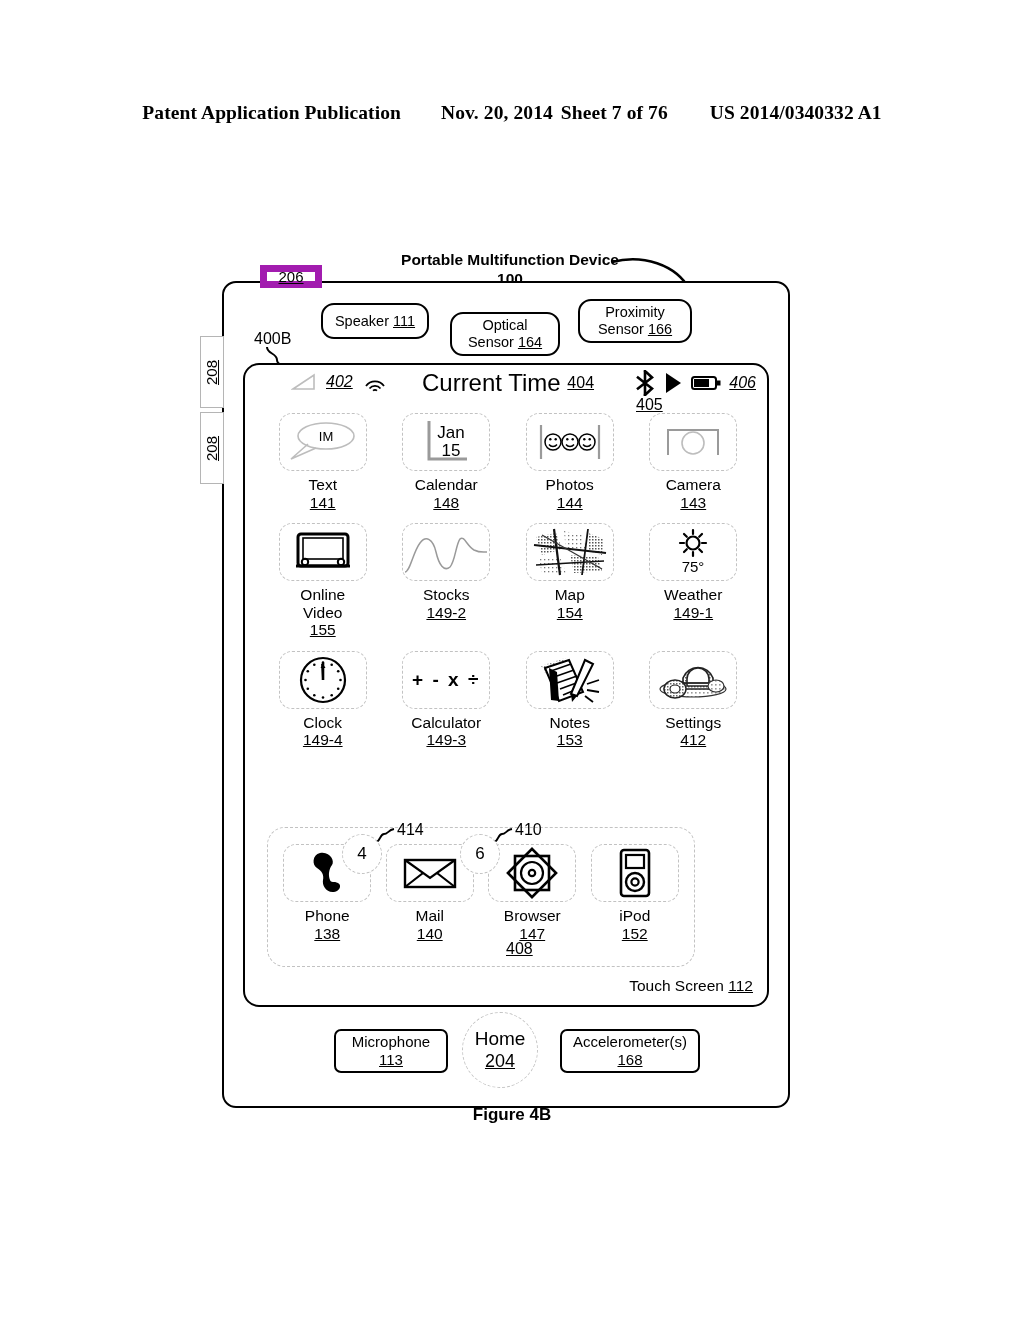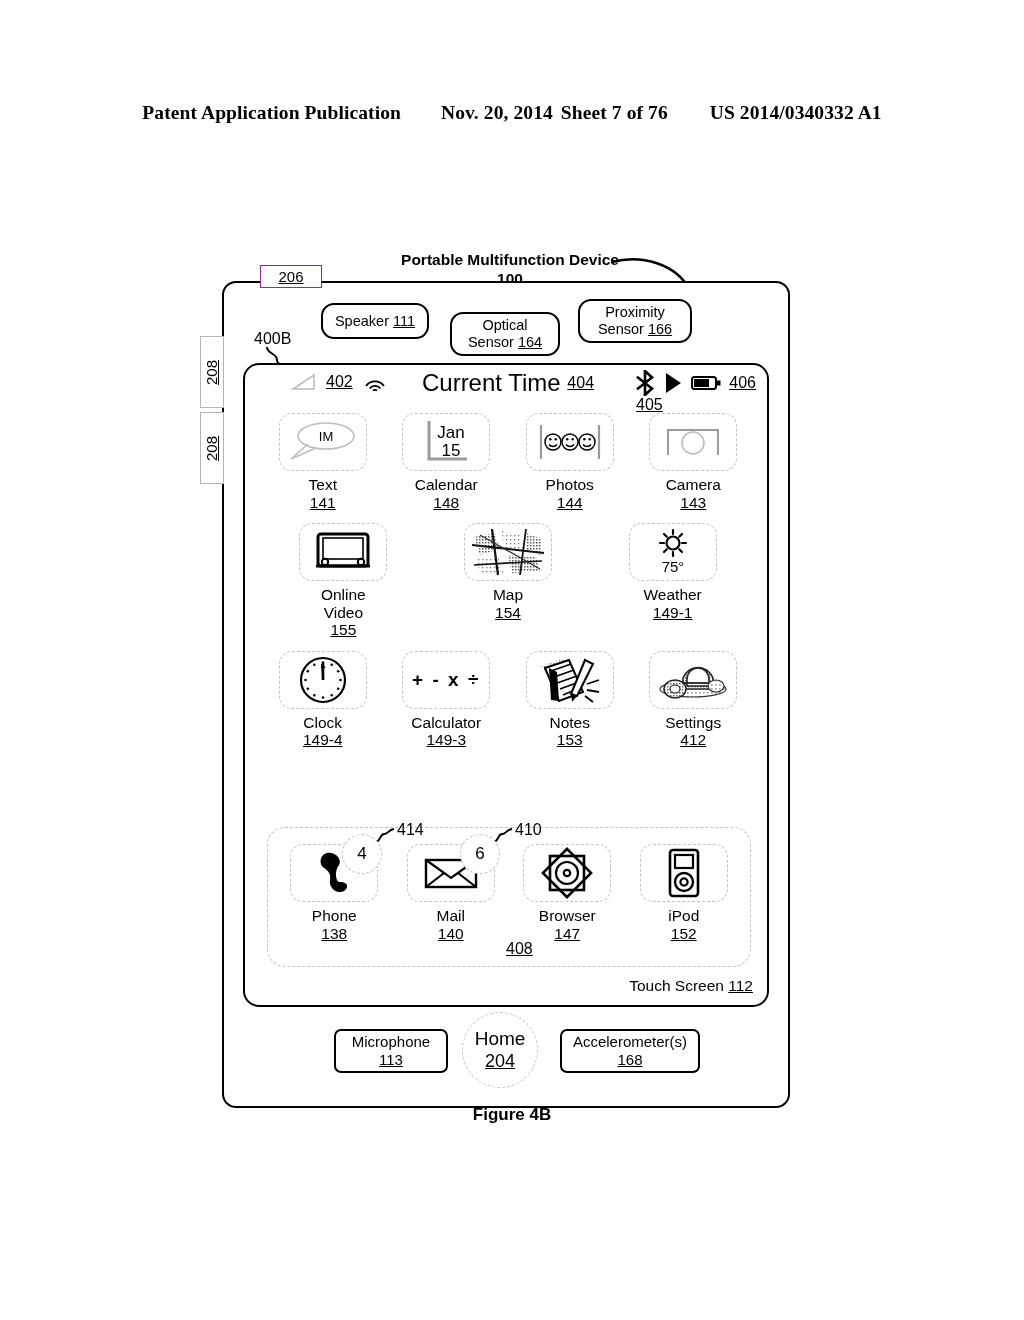--- a/index.html
+++ b/index.html
@@ -23,21 +23,21 @@
 
   
   .dev-caption{position:absolute;left:330px;top:250px;width:360px;text-align:center;
        font-weight:bold;font-size:15.5px;line-height:19px;}
 
   
   .dev-arrow{position:absolute;left:608px;top:250px;width:110px;height:52px;}
 
   
   .tab206{position:absolute;left:260px;top:265px;width:62px;height:23px;
-       border:1px solid #a21caf;background:#fff;box-sizing:border-box;
+       border:7px solid #a21caf;background:#fff;box-sizing:border-box;
        display:flex;align-items:center;justify-content:center;
        font-size:15px;z-index:4;}
   .tab206 span{text-decoration:underline;}
 
   
   .tab208{position:absolute;width:24px;height:72px;border:1px solid #b5b5b5;
        background:#fff;box-sizing:border-box;display:flex;align-items:center;
        justify-content:center;font-size:15px;z-index:4;}
   .tab208 span{transform:rotate(-90deg);text-decoration:underline;white-space:nowrap;}
   #tab208a{left:200px;top:336px;}
@@ -57,21 +57,21 @@
   .lbl-400b{position:absolute;left:254px;top:330px;font-size:16px;}
   .leader-400b{position:absolute;left:263px;top:347px;width:24px;height:22px;}
 
   
   #touchscreen{position:absolute;left:243px;top:363px;width:526px;height:644px;
        border:2.5px solid #000;border-radius:16px;box-sizing:border-box;background:#fff;}
 
   
   #statusbar{position:absolute;left:0;top:0;width:526px;height:44px;}
   .sb-left{position:absolute;left:46px;top:7px;display:flex;align-items:center;gap:9px;}
-  .sb-num{font-size:16px;text-decoration:underline;}
+  .sb-num{font-size:16px;text-decoration:underline;font-style:italic;}
   .sb-title{position:absolute;left:0;top:0;width:526px;text-align:center;
        font-size:24px;line-height:30px;padding-top:3px;}
   .sb-title .t-num{font-size:16px;text-decoration:underline;vertical-align:3px;}
   .sb-right{position:absolute;right:15px;top:5px;display:flex;align-items:center;gap:8px;}
   .lbl-405{position:absolute;left:391px;top:31px;font-size:16px;text-decoration:underline;}
 
   
   .grid{position:absolute;left:0;top:46px;width:526px;}
   .grid-row{display:flex;justify-content:space-around;padding:0 16px;}
   .app{width:112px;display:flex;flex-direction:column;align-items:center;}
@@ -79,21 +79,21 @@
        display:flex;align-items:center;justify-content:center;position:relative;
        box-sizing:border-box;background:#fff;}
   .app-label{margin-top:5px;text-align:center;font-size:15.5px;line-height:17.5px;}
   .app-label .num{text-decoration:underline;display:block;}
 
   .r1{margin-top:2px;}
   .r2{margin-top:12px;}
   .r3{margin-top:12px;}
 
   
-  #dock{position:absolute;left:22px;top:462px;width:484px;height:140px;
+  #dock{position:absolute;left:22px;top:462px;width:428px;height:140px;
        border:1.5px dashed #c2c2c2;border-radius:18px;box-sizing:border-box;}
   .dock-row{display:flex;justify-content:space-around;padding:16px 8px 0 8px;}
   .badge{position:absolute;width:38px;height:38px;border-radius:50%;
        border:1.5px dashed #c2c2c2;background:#fff;display:flex;
        align-items:center;justify-content:center;font-size:17px;z-index:3;}
   .badge-lbl{position:absolute;font-size:16px;z-index:3;}
   .lbl-408{position:absolute;left:238px;top:112px;font-size:16px;text-decoration:underline;}
   .lbl-touch{position:absolute;right:14px;bottom:10px;font-size:15.5px;}
   .lbl-touch u{text-decoration:underline;}
 
@@ -290,20 +290,31 @@
             <circle cx="50" cy="34" r="3.2" fill="none" stroke="#000" stroke-width="2"></circle>
           </svg>
         </div>
         <div class="app-label">
           <span>Online</span><br>
           <span>Video</span>
           <span class="num">155</span>
         </div>
       </div>
 
+      <div class="app">
+        <div class="app-tile">
+          <svg width="84" height="52" viewBox="0 0 84 52">
+            <path d="M1 46 C 6 46, 9 26, 16 17 C 22 9, 29 13, 32 26 C 35 39, 40 46, 46 41 C 51 36, 52 18, 56 13 C 60 9, 63 20, 70 24 C 76 27, 80 26, 83 26" fill="none" stroke="#9a9a9a" stroke-width="1.5"></path>
+          </svg>
+        </div>
+        <div class="app-label">
+          <span>Stocks</span>
+          <span class="num">149-2</span>
+        </div>
+      </div>
 
       <div class="app">
         <div class="app-tile">
           <svg width="76" height="50" viewBox="0 0 76 50">
             <defs>
               <pattern id="dots" width="3" height="3" patternUnits="userSpaceOnUse">
                 <rect width="3" height="3" fill="#fff"></rect>
                   <rect width="1.5" height="1.5" fill="#555"></rect>
               </pattern>
               <pattern id="dots2" width="4" height="4" patternUnits="userSpaceOnUse">

